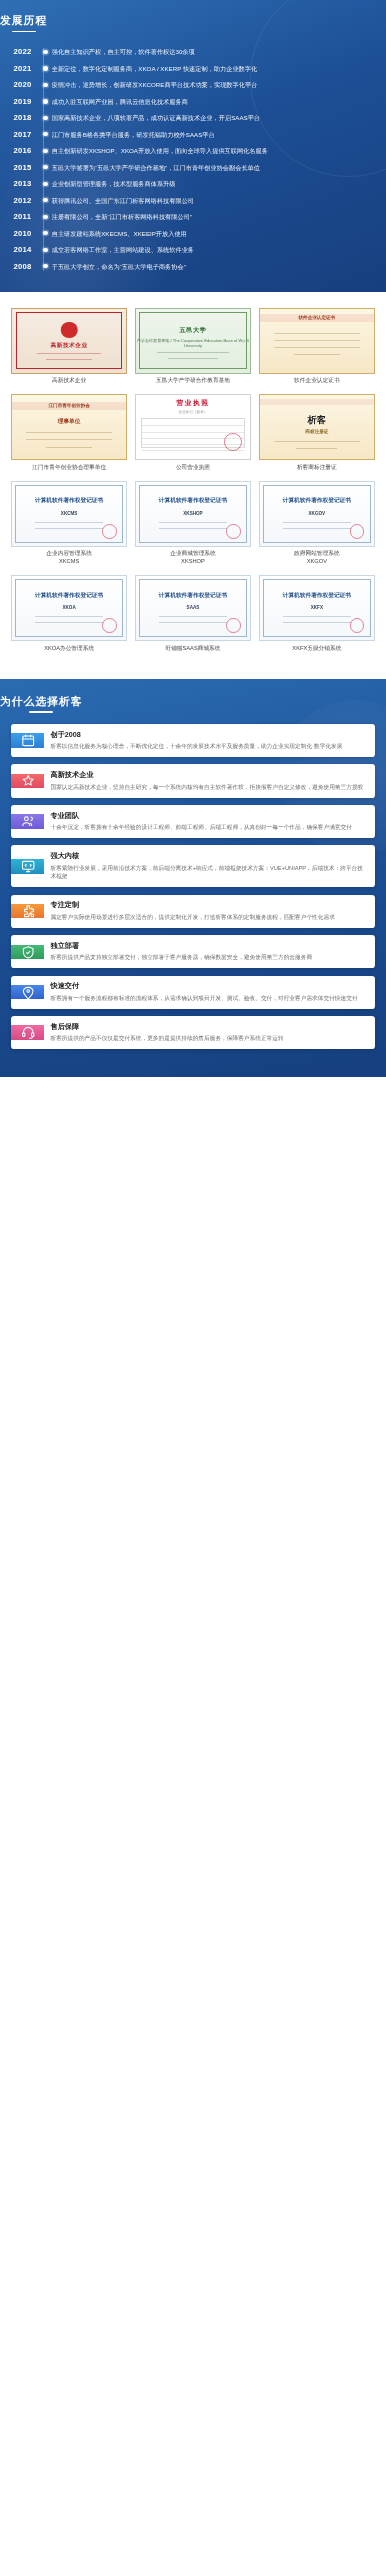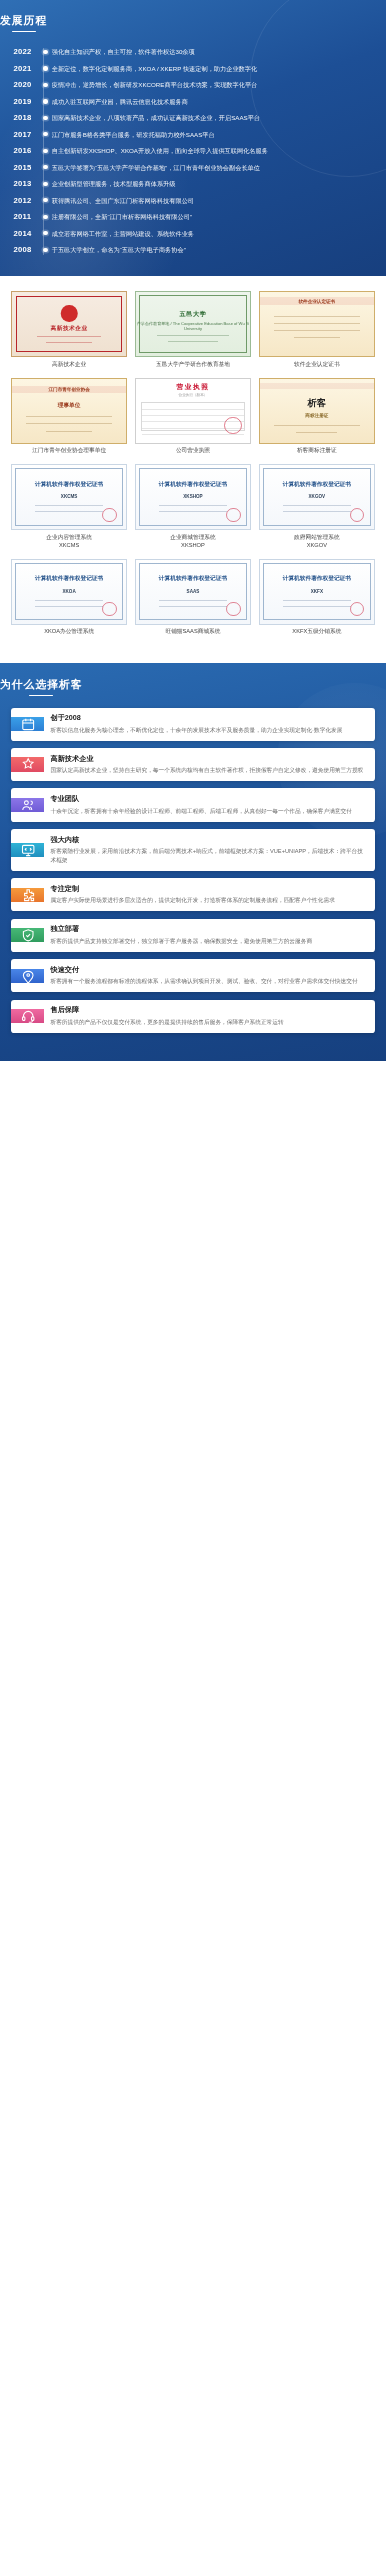--- a/index.html
+++ b/index.html
@@ -374,20 +374,27 @@
       <div class="tl-text">获得腾讯公司、全国广东江门析客网络科技有限公司</div>
     </div>
     <div class="tl-row">
       <div class="tl-year">2011</div>
       <div class="tl-bullet">
           <i></i>
         </div>
       <div class="tl-text">注册有限公司，全新“江门市析客网络科技有限公司”</div>
     </div>
     <div class="tl-row">
+      <div class="tl-year">2010</div>
+      <div class="tl-bullet">
+          <i></i>
+        </div>
+      <div class="tl-text">自主研发建站系统XKECMS、XKEEIP开放入使用</div>
+    </div>
+    <div class="tl-row">
       <div class="tl-year">2014</div>
       <div class="tl-bullet">
           <i></i>
         </div>
       <div class="tl-text">成立若客网络工作室，主营网站建设、系统软件业务</div>
     </div>
     <div class="tl-row">
       <div class="tl-year">2008</div>
       <div class="tl-bullet">
           <i></i>

